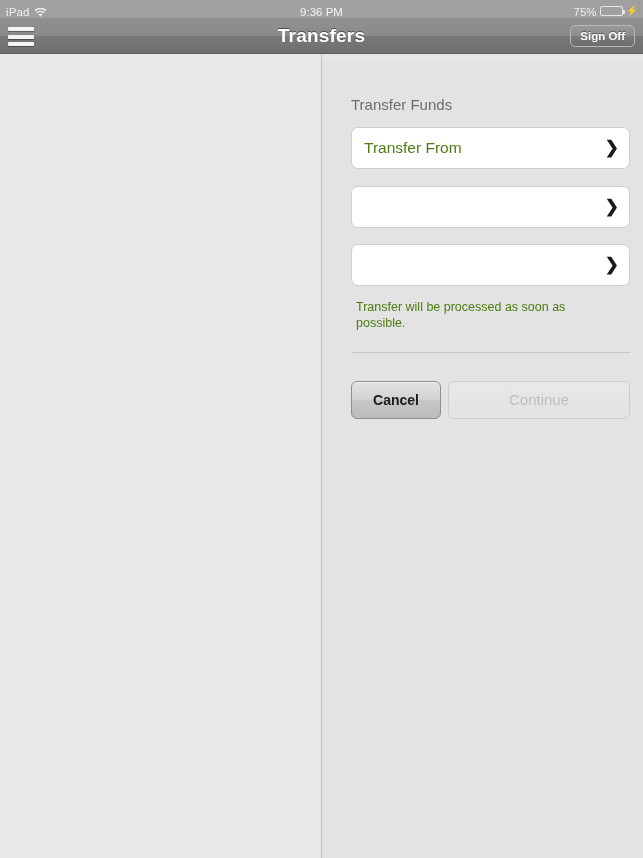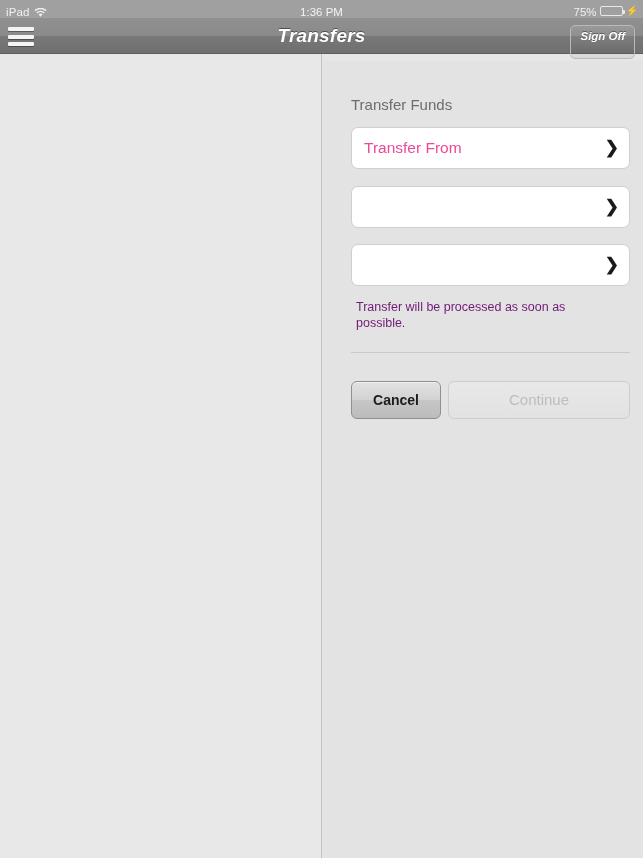--- a/index.html
+++ b/index.html
@@ -98,21 +98,20 @@
   }
 
   
   .nav-bar {
     position: absolute;
     left: 0; top: 18px;
     width: 643px; height: 36px;
     background: linear-gradient(to bottom, #909090 0%, #8a8a8a 50%, #787878 51%, #6f6f6f 100%);
     border-bottom: 1px solid #5e5e5e;
     box-sizing: border-box;
-    font-style: italic;
   }
   .hamburger {
     position: absolute;
     left: 8px; top: 9px;
     width: 26px; height: 19px;
     display: flex;
     flex-direction: column;
     justify-content: space-between;
     cursor: pointer;
   }
@@ -132,21 +131,21 @@
     text-align: center;
     color: #ffffff;
     font-size: 19px;
     font-weight: bold;
     text-shadow: 0 -1px 0 rgba(0,0,0,0.45);
     letter-spacing: 0.2px;
   }
   .sign-off-btn {
     position: absolute;
     right: 8px; top: 7px;
-    height: 34px;
+    height: 22px;
     padding: 0 9px;
     line-height: 21px;
     font-size: 11.5px;
     font-weight: bold;
     color: #ffffff;
     background: linear-gradient(to bottom, rgba(255,255,255,0.10), rgba(0,0,0,0.06));
     border: 1px solid #b9b9b9;
     border-radius: 5px;
     text-shadow: 0 -1px 0 rgba(0,0,0,0.4);
     cursor: pointer;
@@ -204,38 +203,38 @@
   }
   .field-row.r1 { top: 66px; }
   .field-row.r2 { top: 125px; }
   .field-row.r3 { top: 183px; }
   .field-label {
     position: absolute;
     left: 12px; top: 0;
     height: 44px;
     line-height: 40px;
     font-size: 15.5px;
-    color: #ec4899;
+    color: #4d7c0f;
   }
   .chevron {
     position: absolute;
     right: 10px; top: 0;
     height: 40px;
     line-height: 39px;
     font-size: 17px;
     font-weight: bold;
     color: #1a1a1a;
   }
   .helper-text {
     position: absolute;
     left: 34px; top: 238px;
     width: 248px;
     font-size: 12.5px;
     line-height: 16px;
-    color: #701a75;
+    color: #4d7c0f;
   }
   .rule {
     position: absolute;
     left: 29px; top: 291px;
     width: 279px;
     height: 1px;
     background: #c9c9c9;
   }
   .btn {
     position: absolute;
@@ -278,21 +277,21 @@
     <div class="status-left">
       <span class="status-carrier">iPad</span>
       <span class="wifi-icon">
         <svg viewBox="0 0 16 12" width="13" height="10">
           <path d="M8 10.6 L5.6 7.6 a3.9 3.9 0 0 1 4.8 0 Z" fill="#f0f0f0"></path>
           <path d="M2.9 5.1 a7.6 7.6 0 0 1 10.2 0 l-1.2 1.4 a5.8 5.8 0 0 0 -7.8 0 Z" fill="#f0f0f0"></path>
           <path d="M0.6 2.4 a11.2 11.2 0 0 1 14.8 0 l-1.2 1.4 a9.4 9.4 0 0 0 -12.4 0 Z" fill="#f0f0f0"></path>
         </svg>
       </span>
     </div>
-    <div class="status-center">1:36 PM</div>
+    <div class="status-center">9:36 PM</div>
     <div class="status-right">
       <span class="battery-pct">75%</span>
       <span class="battery">
         <span class="battery-fill" style="width: 75%;"></span>
         <span class="battery-cap"></span>
       </span>
       <span class="bolt">⚡</span>
     </div>
   </div>
 

